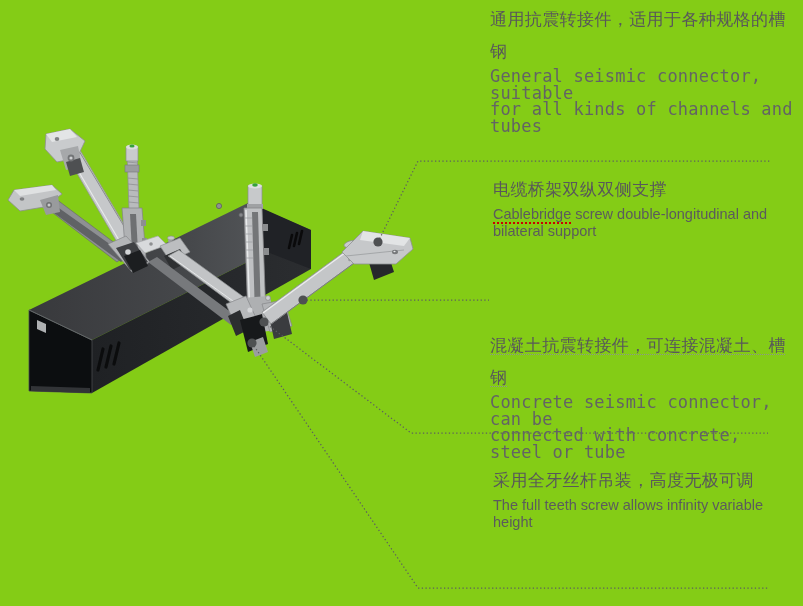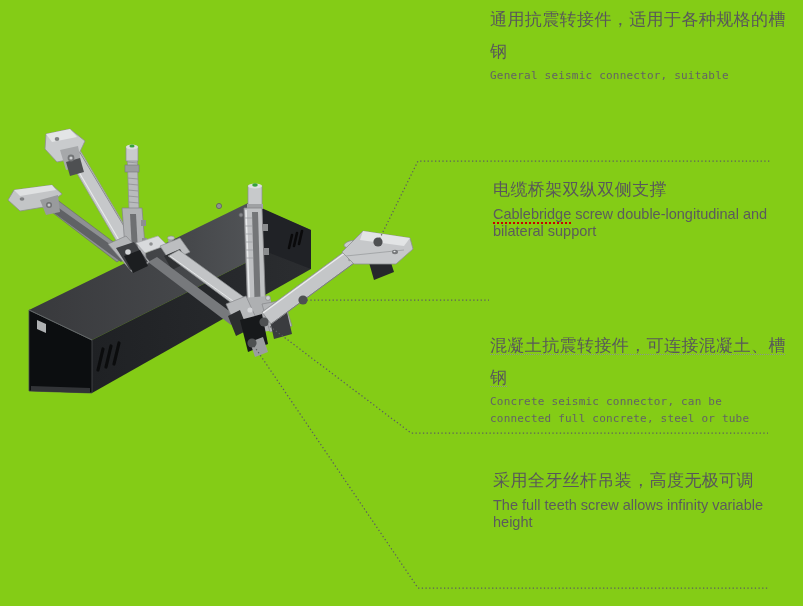--- a/index.html
+++ b/index.html
@@ -3,21 +3,21 @@
 <meta charset="utf-8">
 <style>
   html,body{margin:0;padding:0;background:#ffffff;}
   #stage{position:relative;width:803px;height:606px;background:#84cc16;overflow:hidden;
          font-family:"Liberation Sans","DejaVu Sans",sans-serif;}
   #scene{position:absolute;left:0;top:0;width:803px;height:606px;}
   .note{position:absolute;width:312px;}
   .zh{font-size:17px;line-height:32px;color:#58585a;letter-spacing:.4px;}
   .zh.ul{text-decoration:underline dotted #8f9193;text-decoration-thickness:1px;text-underline-offset:3px;}
   .en-mono{font-family:"DejaVu Sans Mono","Liberation Mono",monospace;
-           font-size:11px;line-height:16.5px;color:#636365;letter-spacing:.2px;}
+           font-size:17px;line-height:16.5px;color:#636365;letter-spacing:.2px;}
   .en-prop{font-size:14.5px;line-height:16.5px;color:#5b5b5d;}
   .sp{text-decoration:underline dotted #cc0000;text-decoration-thickness:2px;text-underline-offset:3px;margin-top:23px;}
   .line{display:block;}
 </style>
 </head>
 <body>
 
 <div id="stage">
 
   <svg id="scene" viewBox="0 0 803 606" xmlns="http://www.w3.org/2000/svg">
@@ -194,32 +194,33 @@
       <circle cx="378" cy="242" r="4.6"></circle>
       <circle cx="303" cy="300" r="4.6"></circle>
       <circle cx="264" cy="322" r="4.6"></circle>
       <circle cx="252" cy="343" r="4.6"></circle>
     </g>
   </svg>
 
   <div class="note" style="left:490px;top:4px;">
     <span class="zh line">通用抗震转接件，适用于各种规格的槽钢</span>
     <span class="en-mono line">General seismic connector, suitable</span>
+    <span class="en-mono line">for all kinds of channels and tubes</span>
   </div>
 
   <div class="note" style="left:493px;top:174px;">
     <span class="zh line">电缆桥架双纵双侧支撑</span>
     <span class="en-prop line"><span class="sp">Cablebridge</span><span> screw double-longitudinal and</span></span>
     <span class="en-prop line">bilateral support</span>
   </div>
 
   <div class="note" style="left:490px;top:282px;margin-top:48px;">
     <span class="zh ul line">混凝土抗震转接件，可连接混凝土、槽钢</span>
     <span class="en-mono line">Concrete seismic connector, can be</span>
-    <span class="en-mono line">connected full concrete, steel or tube</span>
+    <span class="en-mono line">connected with concrete, steel or tube</span>
   </div>
 
   <div class="note" style="left:493px;top:465px;">
     <span class="zh line">采用全牙丝杆吊装，高度无极可调</span>
     <span class="en-prop line">The full teeth screw allows infinity variable</span>
     <span class="en-prop line">height</span>
   </div>
 
 </div>
 

